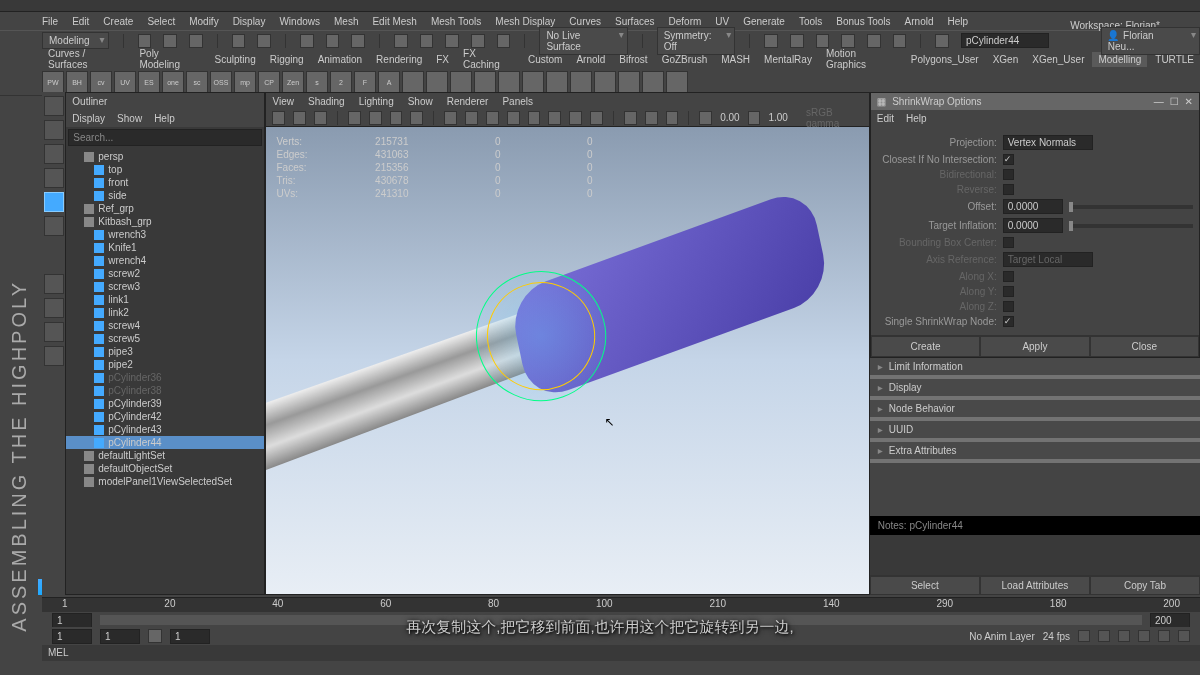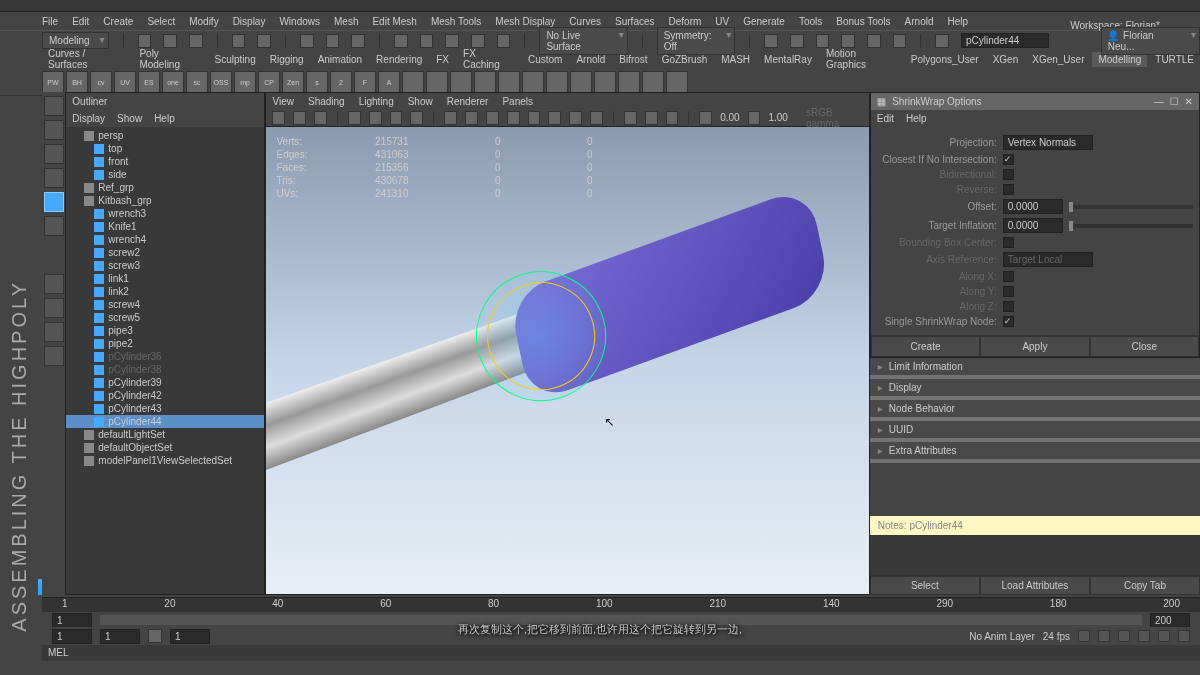--- a/index.html
+++ b/index.html
@@ -58,30 +58,30 @@
 .dinput{background:#2a2a2a;border:1px solid #222;padding:1px 4px;width:60px;color:#ccc}
 .dselect{background:#2a2a2a;border:1px solid #222;padding:1px 4px;width:90px;position:relative}
 .chk{width:11px;height:11px;background:#2a2a2a;border:1px solid #222;display:inline-block}
 .chk.on::after{content:'✓';font-size:9px;color:#ccc;position:relative;top:-2px}
 .slider{flex:1;height:4px;background:#333;position:relative}
 .slider::after{content:'';position:absolute;left:0;top:-3px;width:4px;height:10px;background:#888}
 .btnrow{display:flex;border-top:1px solid #333}
 .btnrow button{flex:1;padding:4px;background:#4a4a4a;border:1px solid #333;color:#ccc;cursor:pointer}
 .accordion{background:#494949;border-bottom:4px solid #737373;padding:3px 8px;display:flex;align-items:center;gap:6px;cursor:pointer}
 .accordion::before{content:'▸';color:#888}
-.notes{background:#fef9c3;padding:4px 8px;color:#888}
+.notes{background:#000000;padding:4px 8px;color:#888}
 .bottom-btns{display:flex;background:#444;border-top:1px solid #333}
 .bottom-btns button{flex:1;padding:3px;background:#4a4a4a;border:1px solid #333;color:#ccc}
 .timeline{position:absolute;left:42px;right:0;bottom:48px;height:30px;background:#393939;border-top:1px solid #222}
 .timeline-ticks{height:14px;background:#333;display:flex;justify-content:space-between;padding:0 20px;font-size:8px;color:#888}
 .timeline-ctrl{height:16px;display:flex;align-items:center;padding:0 10px;gap:8px;background:#444}
 .statusbar{position:absolute;left:42px;right:0;bottom:30px;height:18px;background:#444;display:flex;align-items:center;padding:0 10px;gap:8px}
 .melbar{position:absolute;left:42px;right:0;bottom:14px;height:16px;background:#393939;padding:2px 6px;color:#888}
 .subtitle{position:absolute;bottom:38px;left:50%;transform:translateX(-50%);text-align:center;font-size:16px;color:#fff;text-shadow:1px 1px 3px #000,0 0 6px #000;font-weight:500;z-index:100}
-.subtitle-cn{font-size:11px}
+.subtitle-cn{font-size:15px}
 .tctrl{width:12px;height:12px;background:#555;border:1px solid #333;display:inline-block}
 .field-sm{background:#2a2a2a;border:1px solid #222;padding:1px 4px;width:40px}
 </style>
 </head>
 <body>
 
 <div class="vtext">ASSEMBLING THE HIGHPOLY</div>
 <div class="logo"></div>
 
 <div class="top"></div>
@@ -213,20 +213,21 @@
 <div class="tbtn"></div>
 </div>
 
 <div class="outliner">
 <div class="outliner-title">Outliner</div>
 <div class="outliner-menu">
 <span>Display</span>
 <span>Show</span>
 <span>Help</span>
 </div>
+<div class="search" placeholder="Search...">Search...</div>
 <div class="tree" id="tree">
         <div class="tree-item l0">
           <span class="ticon"></span>
           <span>persp</span>
         </div>
         <div class="tree-item l1">
           <span class="ticon blue"></span>
           <span>top</span>
         </div>
         <div class="tree-item l1">

